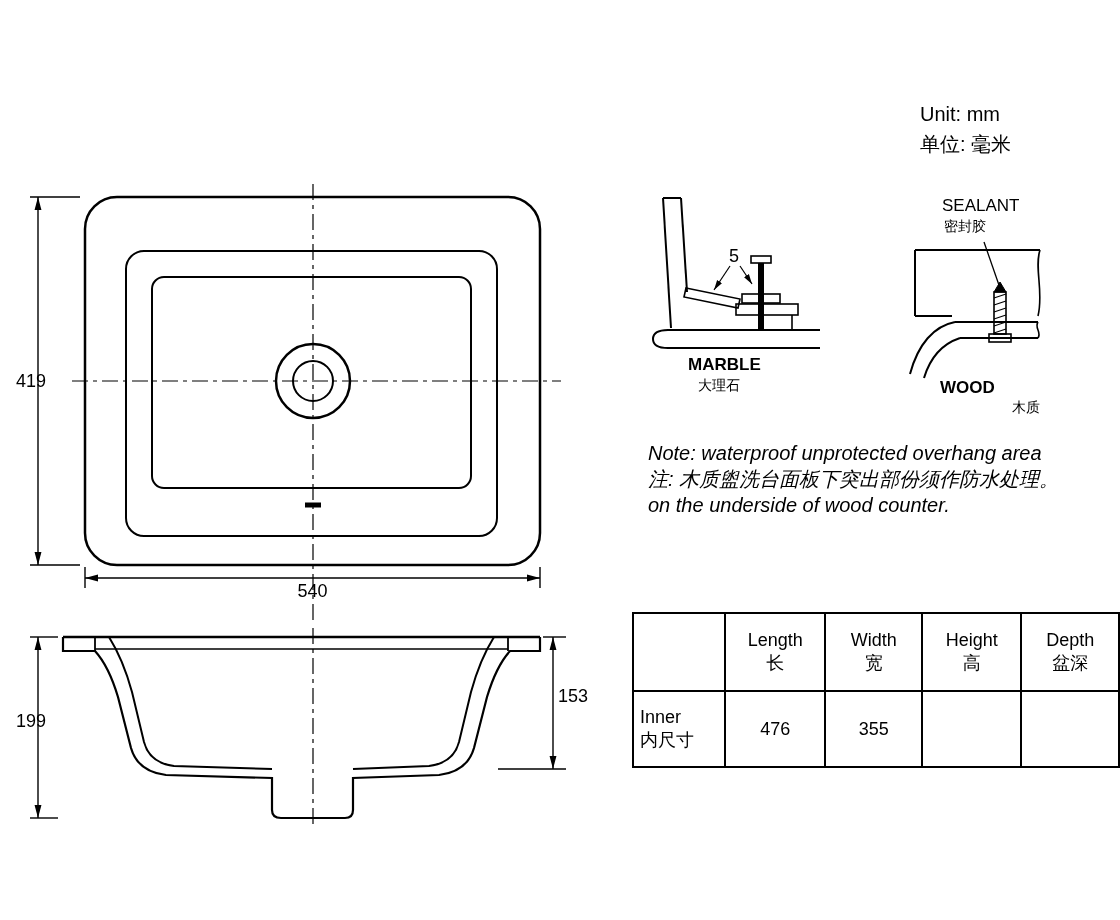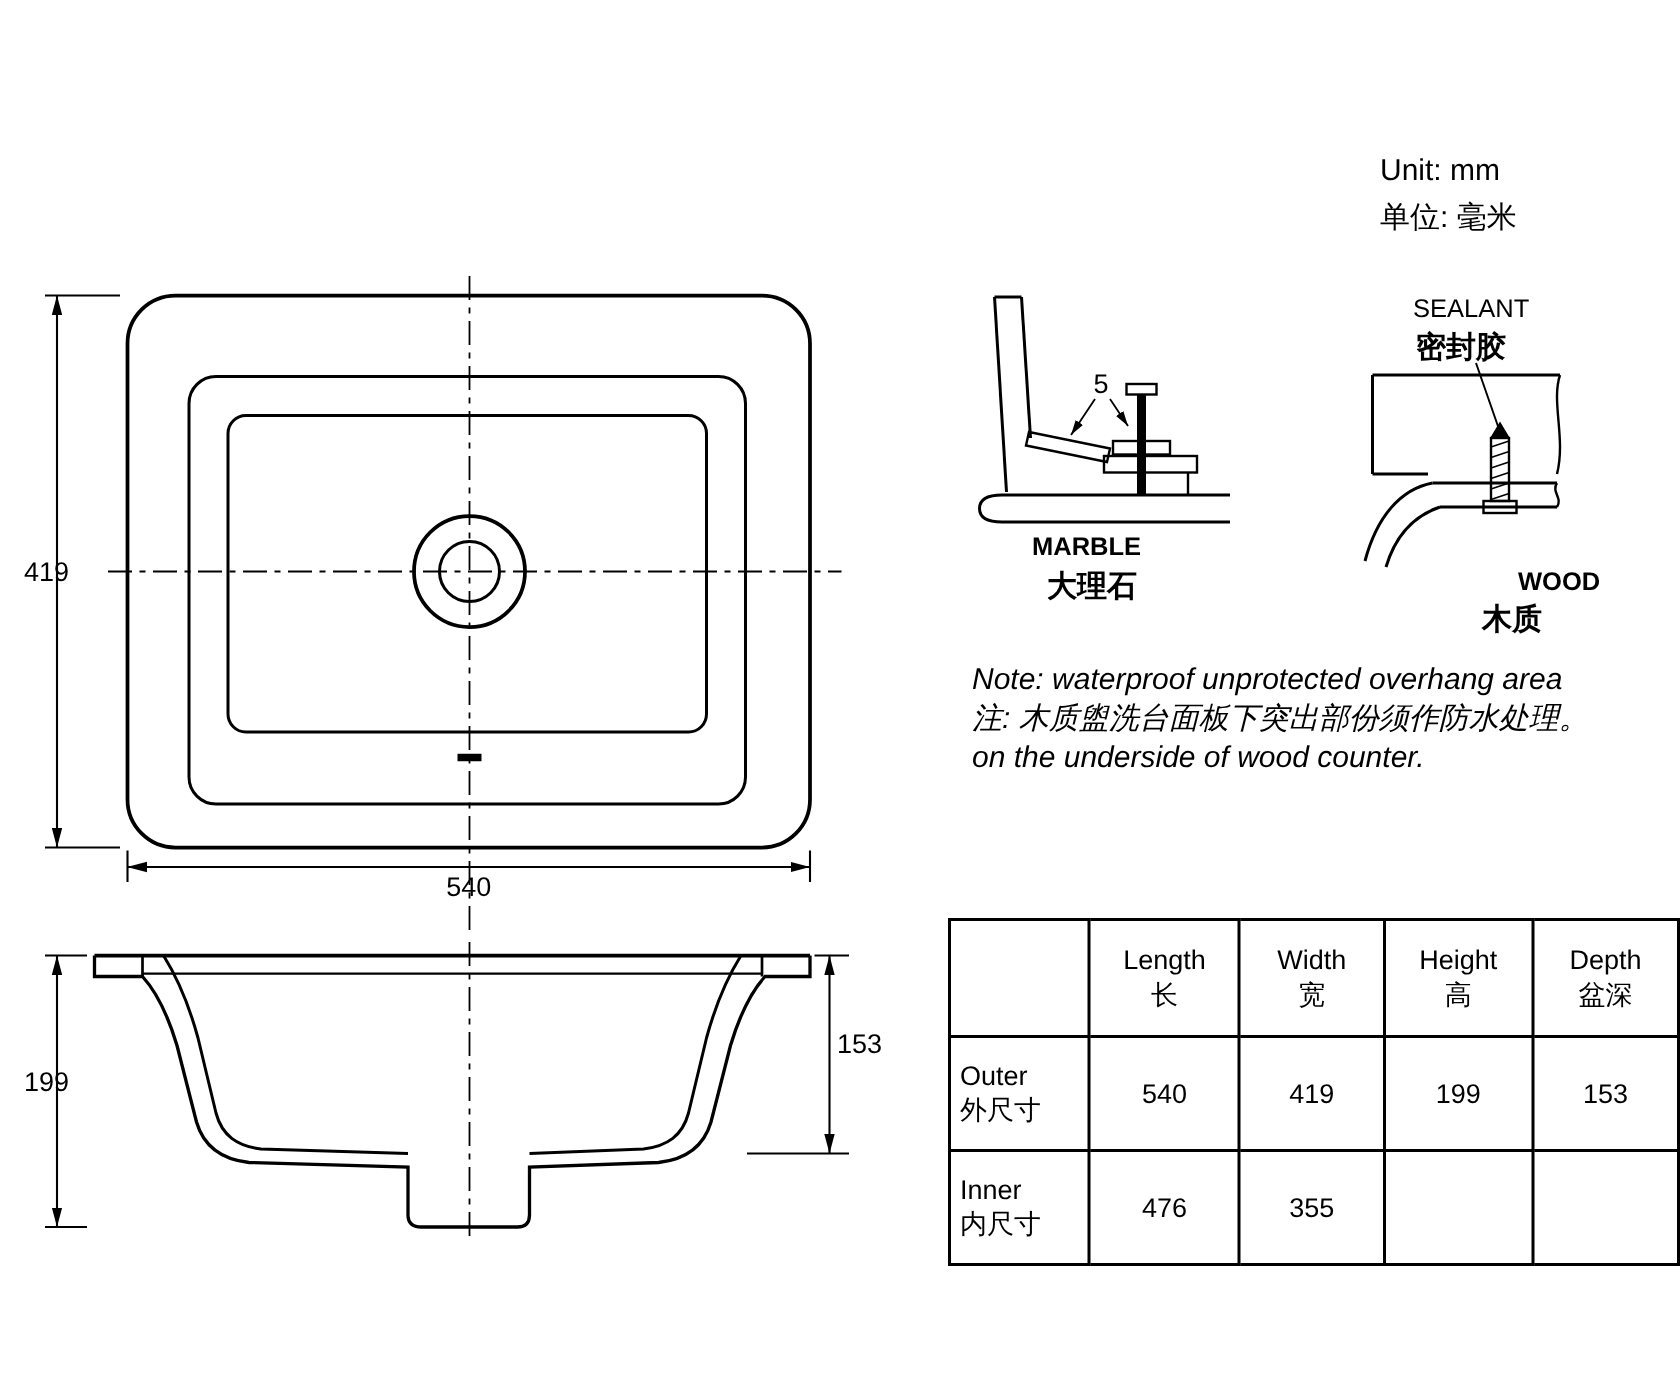--- a/index.html
+++ b/index.html
@@ -3,21 +3,21 @@
 <meta charset="utf-8">
 <style>
   html,body{margin:0;padding:0;background:#fff;}
   .canvas{position:relative;width:1120px;height:920px;background:#fff;overflow:hidden;
           font-family:"Liberation Sans",sans-serif;color:#000;}
   .lineart{position:absolute;left:0;top:0;}
   .t{position:absolute;white-space:nowrap;color:#000;}
   .dim{font-size:18px;text-align:center;}
   .unit{font-size:20px;}
   .detail-en{font-size:17px;font-weight:bold;}
-  .detail-zh{font-size:20px;font-weight:bold;}
+  .detail-zh{font-size:14px;}
   .sealant{font-size:17px;}
   .note{position:absolute;left:648px;top:440px;font-size:20px;line-height:26px;font-style:italic;}
   .spec-table{position:absolute;left:632px;top:612px;border-collapse:collapse;font-size:18px;}
   .spec-table td{border:2px solid #000;text-align:center;vertical-align:middle;
                  line-height:23px;padding:12px;width:85px;height:50px;}
   .spec-table tr.hdr td{height:52px;}
   .spec-table td.c0{width:90px;text-align:left;padding-left:6px;}
 </style>
 </head>
 <body>
@@ -121,22 +121,22 @@
   <div class="t dim" style="left:290px;top:581px;width:45px;">540</div>
   <div class="t dim" style="left:8px;top:711px;width:46px;">199</div>
   <div class="t dim" style="left:552px;top:686px;width:42px;">153</div>
   <div class="t dim" style="left:724px;top:246px;width:20px;">5</div>
 
   <div class="t detail-en" style="left:688px;top:355px;">MARBLE</div>
   <div class="t detail-zh" style="left:698px;top:377px;">大理石</div>
 
   <div class="t sealant" style="left:942px;top:196px;text-align:center;">SEALANT</div>
   <div class="t detail-zh" style="left:944px;top:218px;">密封胶</div>
-  <div class="t detail-en" style="left:1012px;top:378px;">WOOD</div>
-  <div class="t detail-zh" style="left:988px;top:399px;text-align:right;">木质</div>
+  <div class="t detail-en" style="left:940px;top:378px;">WOOD</div>
+  <div class="t detail-zh" style="left:1012px;top:399px;text-align:right;">木质</div>
 
   <div class="note">
     <div>Note: waterproof unprotected overhang area</div>
     <div>注: 木质盥洗台面板下突出部份须作防水处理。</div>
     <div>on the underside of wood counter.</div>
   </div>
 
   <table class="spec-table">
     <tbody>
         <tr class="hdr">
@@ -153,30 +153,20 @@
         <span>Height</span><br>
         <span>高</span>
       </td>
       <td>
         <span>Depth</span><br>
         <span>盆深</span>
       </td>
     </tr>
     <tr>
       <td class="c0">
-        <span>Outer</span><br>
-        <span>外尺寸</span>
-      </td>
-      <td>540</td>
-      <td>419</td>
-      <td>199</td>
-      <td>153</td>
-    </tr>
-    <tr>
-      <td class="c0">
         <span>Inner</span><br>
         <span>内尺寸</span>
       </td>
       <td>476</td>
       <td>355</td>
       <td></td>
       <td></td>
     </tr>
   </tbody>
     </table>

